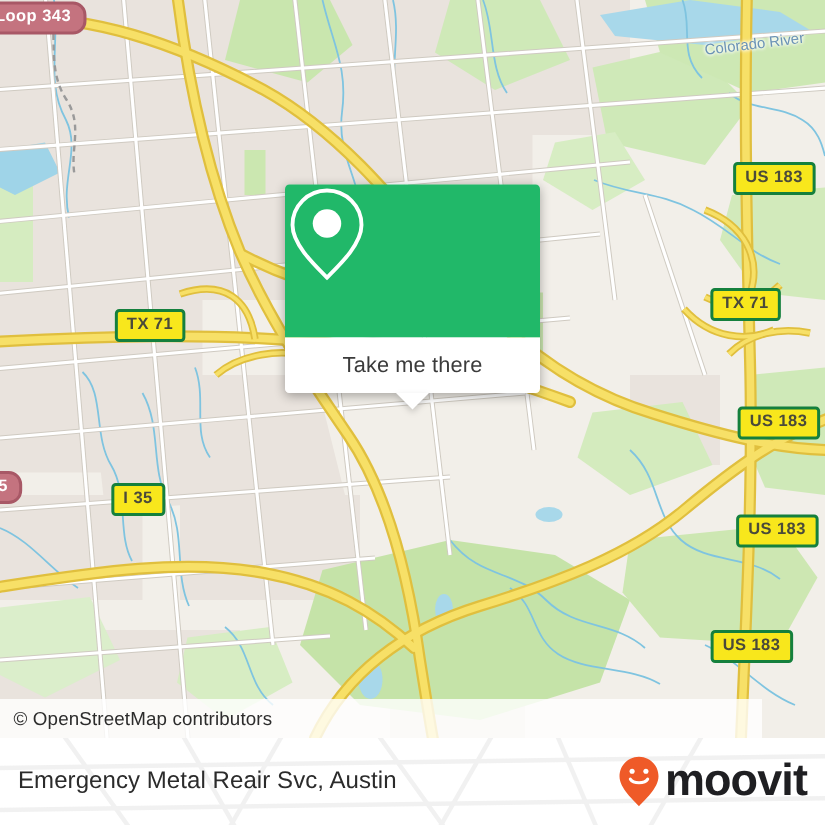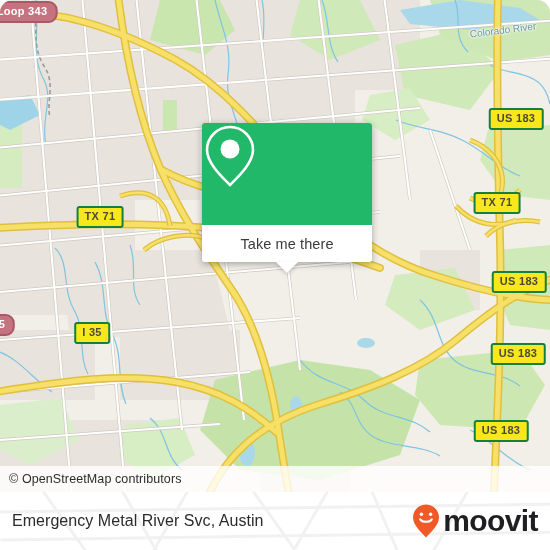--- a/index.html
+++ b/index.html
@@ -1,21 +1,21 @@
 <!DOCTYPE html>
 <html><head>
 <meta charset="utf-8">
 <style>
   * { box-sizing: border-box; margin: 0; padding: 0; }
   html, body {
     width: 550px; height: 550px;
     font-family: "Liberation Sans", sans-serif;
     overflow: hidden; background: #fff;
   }
-  #app { position: relative; width: 550px; height: 550px; overflow: hidden; border-radius: 13px; }
+  #app { position: relative; width: 550px; height: 550px; overflow: hidden; }
 
   
   .map {
     position: absolute; left: 0; top: 0; width: 550px; height: 492px;
     background: #f2efe9; overflow: hidden;
   }
   .map svg { position: absolute; left: 0; top: 0; }
 
   
   .shield {
@@ -38,21 +38,20 @@
     font-size: 10px; color: #6b93b5; white-space: nowrap;
     text-shadow: 0 0 3px #fff, 0 0 3px #fff, 0 0 2px #fff;
   }
 
   
   .popup {
     position: absolute; left: 190px; top: 123px; width: 170px;
     border-radius: 3px;
     box-shadow: 0 2px 7px rgba(0,0,0,.32);
     overflow: visible;
-    margin-left: 12px;
   }
   .popup-top {
     height: 102px; border-radius: 3px 3px 0 0;
     display: flex; align-items: center; justify-content: center;
   }
   .popup-bottom {
     height: 37px; background: #fff; border-radius: 0 0 3px 3px;
     display: flex; align-items: center; justify-content: center;
     position: relative; z-index: 2;
   }
@@ -63,21 +62,21 @@
     position: absolute; left: 50%; bottom: -11px; margin-left: -11px;
     width: 0; height: 0; z-index: 1;
     border-left: 11px solid transparent;
     border-right: 11px solid transparent;
     border-top: 11px solid #fff;
     filter: drop-shadow(0 2px 2px rgba(0,0,0,.18));
   }
 
   
   .attrib {
-    position: absolute; left: 0; top: 466px; width: 550px; height: 26px;
+    position: absolute; left: 0; top: 466px; width: 508px; height: 26px;
     background: rgba(255,255,255,.80);
     display: flex; align-items: center;
   }
   .attrib span {
     font-size: 12.5px; color: #2c2c2c; padding-left: 9px; letter-spacing: .1px;
   }
 
   
   .footer {
     position: absolute; left: 0; top: 492px; width: 550px; height: 58px;
@@ -287,21 +286,21 @@
         <path d="M120 -5 L160 65"></path>
         <path d="M190 -5 L150 65"></path>
         <path d="M250 -5 L300 65"></path>
         <path d="M330 -5 L290 65"></path>
         <path d="M370 -5 L400 65"></path>
         <path d="M470 -5 L430 65"></path>
         <path d="M-5 20 L560 12"></path>
         <path d="M-5 48 L560 40"></path>
       </g>
     </svg>
-    <div class="footer-title">Emergency Metal River Svc, Austin</div>
+    <div class="footer-title">Emergency Metal Reair Svc, Austin</div>
     <div class="brand">
       <svg width="30" height="36" viewBox="0 0 30 36">
         <path d="M15 1.5 C7.8 1.5 2 7.3 2 14.5 C2 22.6 11.5 30.4 15 34.5 C18.5 30.4 28 22.6 28 14.5 C28 7.3 22.2 1.5 15 1.5 Z" fill="#ef5a28"></path>
         <circle cx="10.4" cy="11.2" r="1.7" fill="#ffffff"></circle>
         <circle cx="19.6" cy="11.2" r="1.7" fill="#ffffff"></circle>
         <path d="M9.2 16.4 C11.2 19.6 18.8 19.6 20.8 16.4" stroke="#ffffff" stroke-width="2" fill="none" stroke-linecap="round"></path>
       </svg>
       <div class="brand-word">moovit</div>
     </div>
   </div>

